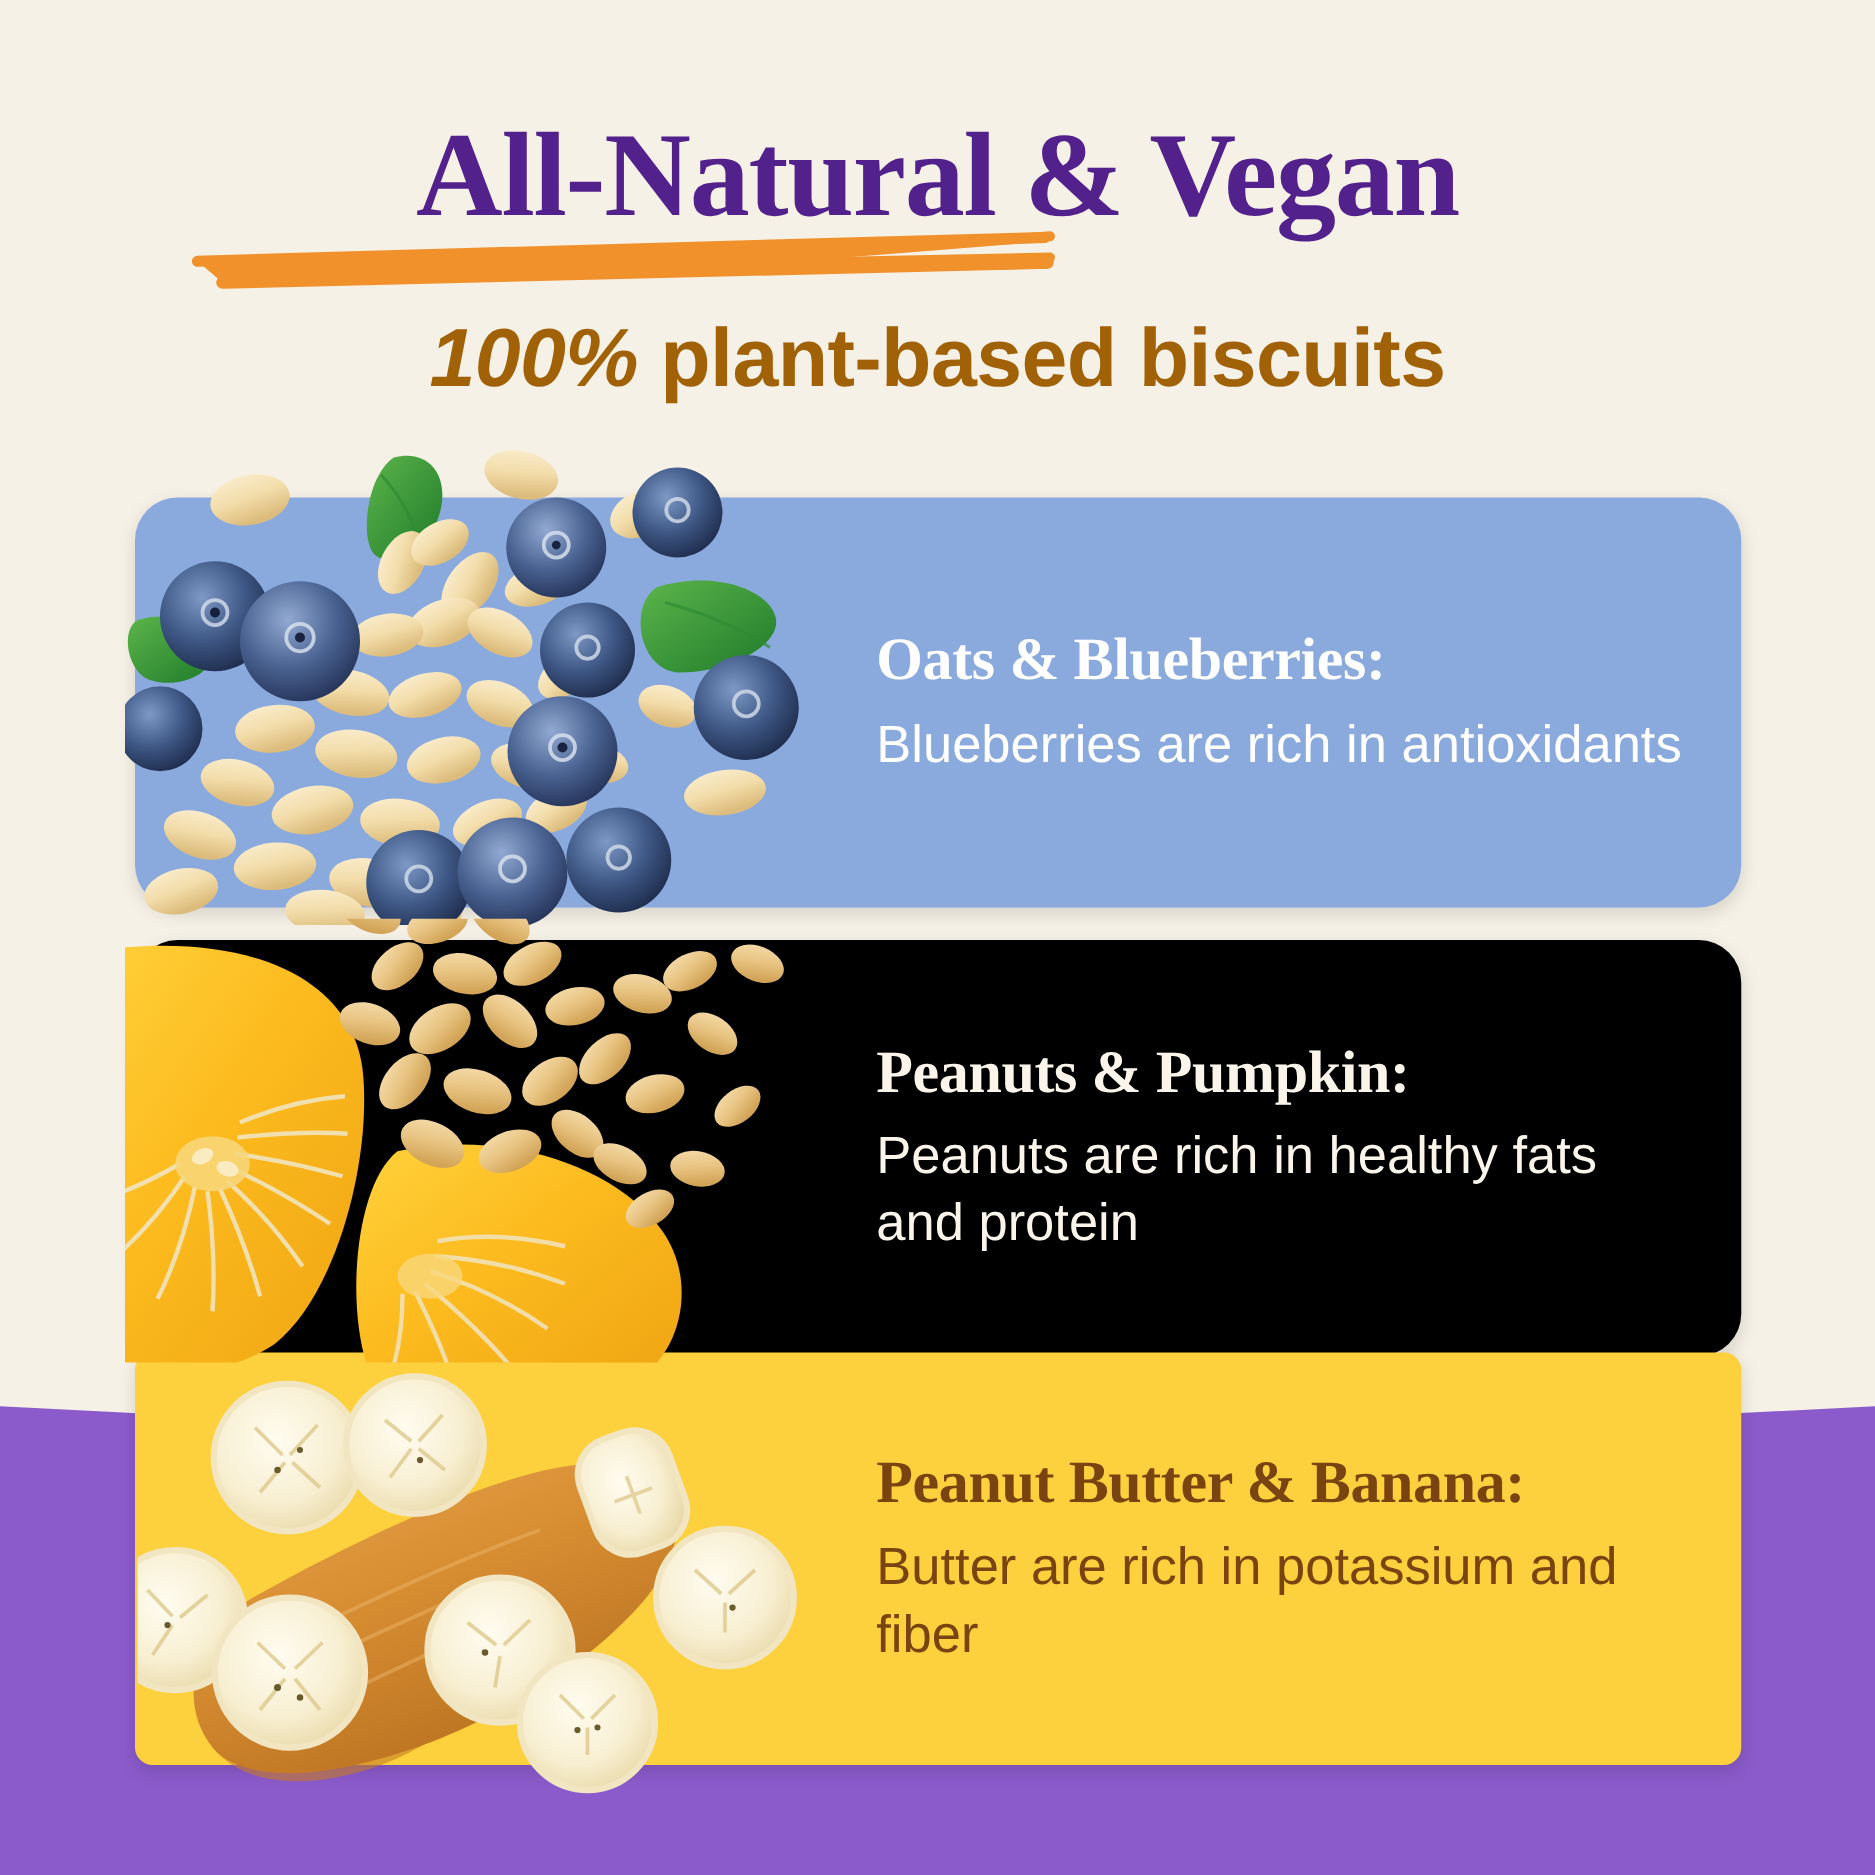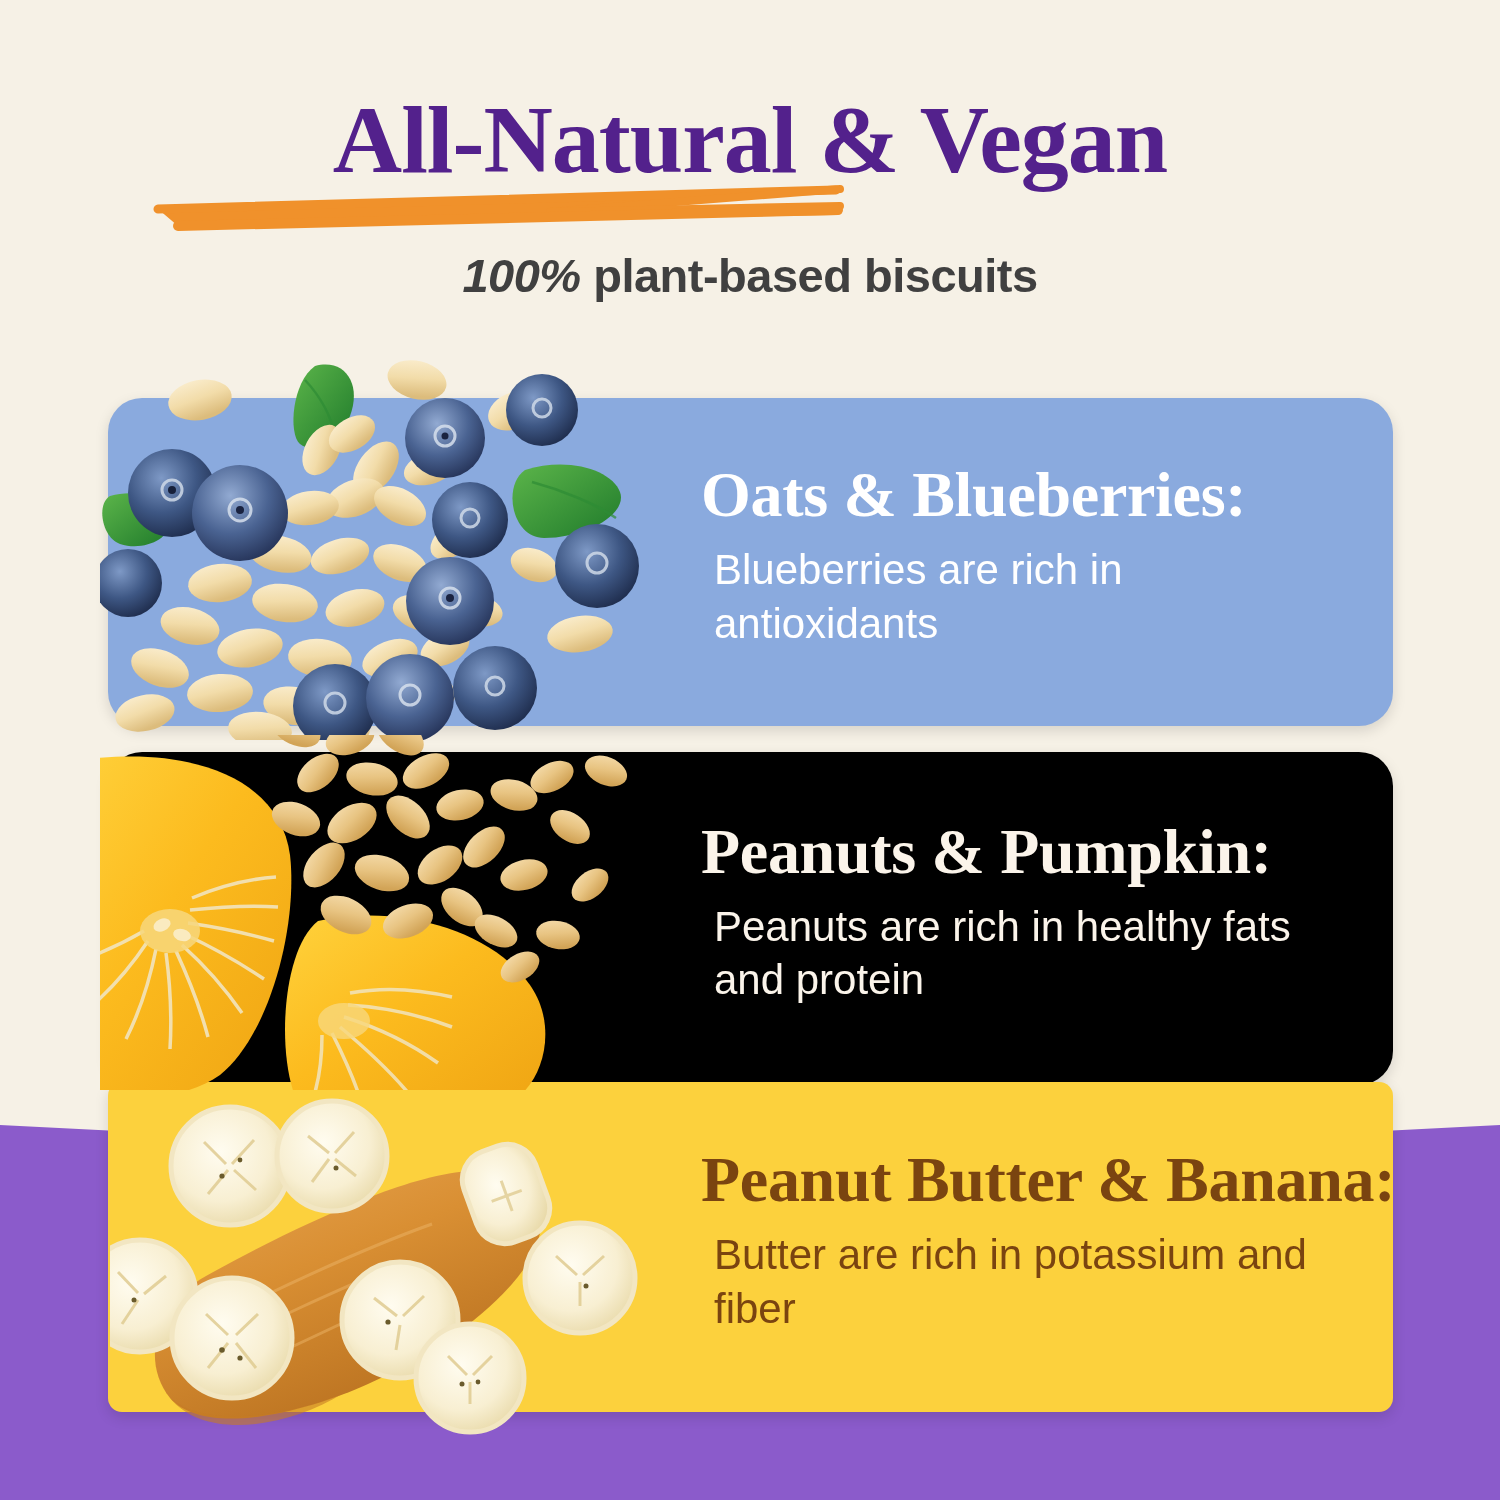--- a/index.html
+++ b/index.html
@@ -52,23 +52,23 @@
     width: 740px;
     height: 60px;
     z-index: 6;
   }
   .subhead {
     position: absolute;
     left: 0;
     top: 248px;
     width: 1500px;
     text-align: center;
-    font-size: 47px;
+    font-size: 66px;
     font-weight: bold;
-    color: #404040;
+    color: #a16207;
     letter-spacing: -0.5px;
     z-index: 5;
     white-space: nowrap;
   }
   .subhead .pct {
     font-style: italic;
   }
 
   
   .card {
@@ -88,30 +88,30 @@
   .card-text {
     position: absolute;
     left: 593px;
     top: 50%;
     transform: translateY(-50%);
     width: 650px;
   }
   .card-title {
     font-family: "Liberation Serif", serif;
     font-weight: bold;
-    font-size: 64px;
+    font-size: 48px;
     line-height: 1.08;
     margin: 0 0 14px 0;
     letter-spacing: -0.3px;
     white-space: nowrap;
   }
   .card-body {
     font-size: 42px;
     line-height: 1.28;
-    margin: 13px;
+    margin: 0;
     font-weight: 400;
   }
   .card-1 .card-title, .card-1 .card-body { color: #FFFFFF; }
   .card-2 .card-title, .card-2 .card-body { color: #FBF4EA; }
   .card-3 .card-title, .card-3 .card-body { color: #7A4410; }
 
   
   .photo {
     position: absolute;
     z-index: 4;

